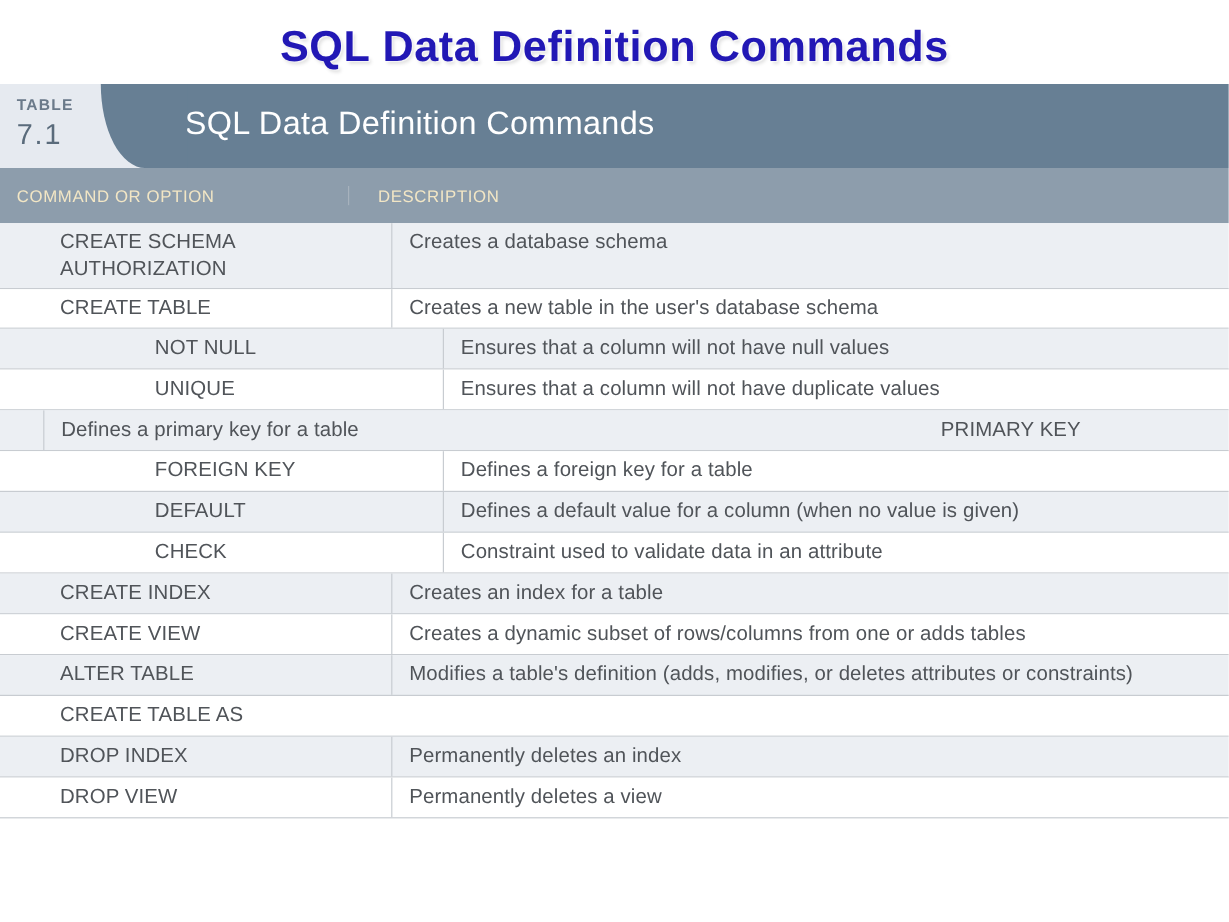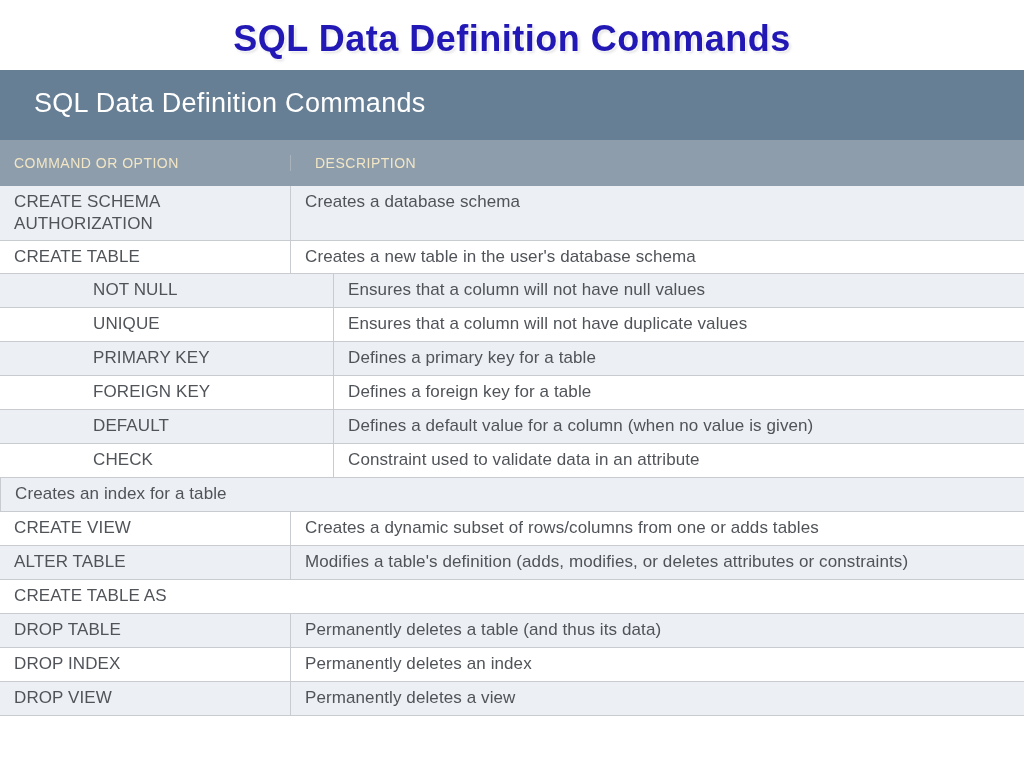--- a/index.html
+++ b/index.html
@@ -78,20 +78,21 @@
     letter-spacing: 0.5px;
     font-weight: 400;
   }
   .col-cmd { width: 290px; padding-left: 14px; }
   .col-desc { flex: 1; padding-left: 24px; border-left: 1px solid #a7b2bd; }
   .data-row {
     display: flex;
     border-bottom: 1px solid #c8ccd1;
     align-items: stretch;
     min-height: 30px;
+    padding-left: 36px;
   }
   .data-row:nth-child(odd) { background: #eceff3; }
   .data-row:nth-child(even) { background: #ffffff; }
   .cell {
     padding: 5px 12px 5px 14px;
     font-size: 17px;
     color: #505459;
     font-family: "Arial Narrow", "Helvetica Neue", Arial, sans-serif;
     line-height: 1.35;
     letter-spacing: 0.1px;
@@ -102,20 +103,24 @@
   .multi { line-height: 1.28; }
 </style>
 </head>
 <body>
 
 <div class="page-title">SQL Data Definition Commands</div>
 
 <div class="table-wrap">
 
   <div class="table-header">
+    <div class="table-tag">
+      <div class="tag-label">TABLE</div>
+      <div class="tag-number">7.1</div>
+    </div>
     <div class="table-title">SQL Data Definition Commands</div>
   </div>
 
   <div class="header-row">
     <div class="header-cell col-cmd">COMMAND OR OPTION</div>
     <div class="header-cell col-desc">DESCRIPTION</div>
   </div>
 
   <div id="rows">
       <div class="data-row">
@@ -128,54 +133,51 @@
       </div>
       <div class="data-row">
         <div class="cell cmd indent">NOT NULL</div>
         <div class="cell desc">Ensures that a column will not have null values</div>
       </div>
       <div class="data-row">
         <div class="cell cmd indent">UNIQUE</div>
         <div class="cell desc">Ensures that a column will not have duplicate values</div>
       </div>
       <div class="data-row">
+        <div class="cell desc">Defines a primary key for a table</div>
         <div class="cell cmd indent">PRIMARY KEY</div>
-        <div class="cell desc">Defines a primary key for a table</div>
       </div>
       <div class="data-row">
         <div class="cell cmd indent">FOREIGN KEY</div>
         <div class="cell desc">Defines a foreign key for a table</div>
       </div>
       <div class="data-row">
         <div class="cell cmd indent">DEFAULT</div>
         <div class="cell desc">Defines a default value for a column (when no value is given)</div>
       </div>
       <div class="data-row">
         <div class="cell cmd indent">CHECK</div>
         <div class="cell desc">Constraint used to validate data in an attribute</div>
       </div>
       <div class="data-row">
+        <div class="cell cmd">CREATE INDEX</div>
         <div class="cell desc">Creates an index for a table</div>
       </div>
       <div class="data-row">
         <div class="cell cmd">CREATE VIEW</div>
         <div class="cell desc">Creates a dynamic subset of rows/columns from one or adds tables</div>
       </div>
       <div class="data-row">
         <div class="cell cmd">ALTER TABLE</div>
         <div class="cell desc">Modifies a table's definition (adds, modifies, or deletes attributes or constraints)</div>
       </div>
       <div class="data-row">
         <div class="cell cmd">CREATE TABLE AS</div>
       </div>
       <div class="data-row">
-        <div class="cell cmd">DROP TABLE</div>
-        <div class="cell desc">Permanently deletes a table (and thus its data)</div>
-      </div>
-      <div class="data-row">
         <div class="cell cmd">DROP INDEX</div>
         <div class="cell desc">Permanently deletes an index</div>
       </div>
       <div class="data-row">
         <div class="cell cmd">DROP VIEW</div>
         <div class="cell desc">Permanently deletes a view</div>
       </div>
     </div>
 
 </div>

